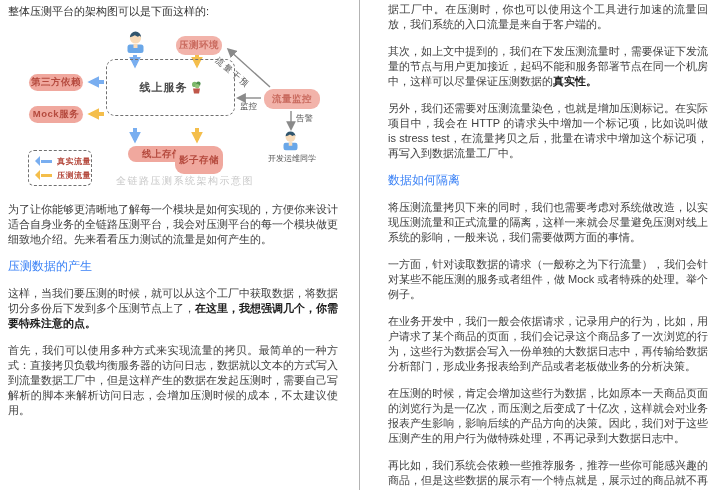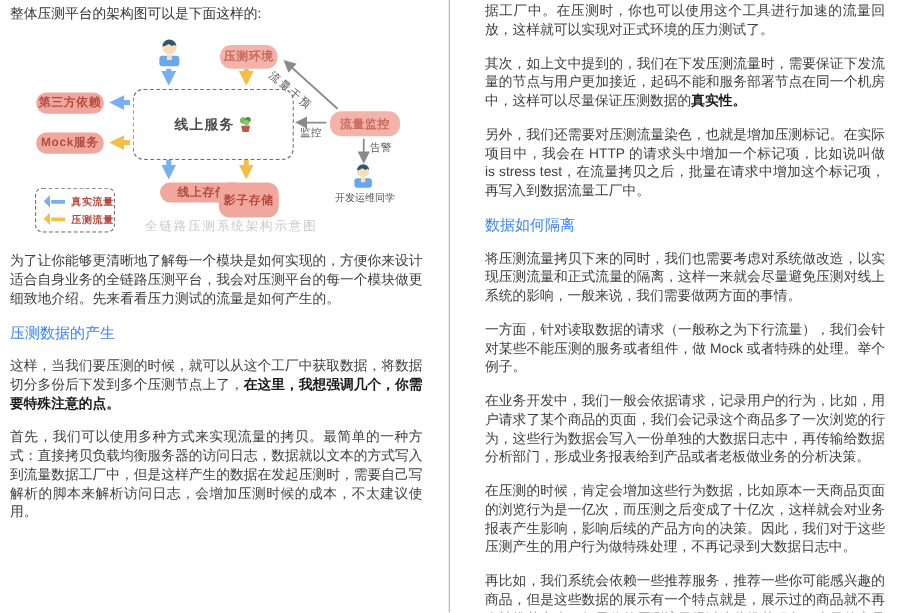--- a/index.html
+++ b/index.html
@@ -16,21 +16,21 @@
   h2.sec{font-size:12px;line-height:15px;font-weight:normal;color:#3b82f6;margin:0 0 12px;}
   strong{color:#1a1a1a;}
 
   
   .diagram{position:relative;width:330px;height:164px;margin:0 0 10px;}
   .wires{position:absolute;left:0;top:0;}
   .pnode{position:absolute;background:#f0a89e;border-radius:9px;color:#b54a3e;
          font-weight:bold;display:flex;align-items:center;justify-content:center;
          font-size:9.5px;letter-spacing:.5px;}
   .node-light{background:#f2b3aa;color:#c96a5e;}
-  .dashed-box{position:absolute;left:98px;top:43px;width:127px;height:55px;
+  .dashed-box{position:absolute;left:98px;top:31px;width:127px;height:55px;
               border:1.4px dashed #707070;border-radius:9px;
               display:flex;align-items:center;justify-content:center;}
   .svc{font-size:11px;font-weight:bold;color:#4a4a4a;letter-spacing:1px;}
   .dlabel{position:absolute;font-size:8.5px;color:#555;}
   .person{position:absolute;line-height:0;}
   .legend{position:absolute;left:20px;top:122px;width:64px;height:36px;
           border:1.3px dashed #707070;border-radius:6px;padding:3px 0 0 7px;box-sizing:border-box;}
   .legend-row{display:flex;align-items:center;height:14px;}
   .legend-row .txt{font-size:8px;font-weight:bold;color:#b54a3e;margin-left:5px;letter-spacing:.5px;}
   .arr{position:relative;display:inline-block;width:11px;height:3px;margin-left:5px;}
@@ -151,21 +151,21 @@
     <p class="body">为了让你能够更清晰地了解每一个模块是如何实现的，方便你来设计适合自身业务的全链路压测平台，我会对压测平台的每一个模块做更细致地介绍。先来看看压力测试的流量是如何产生的。</p>
     <h2 class="sec">压测数据的产生</h2>
     <p class="body"><span>这样，当我们要压测的时候，就可以从这个工厂中获取数据，将数据切分多份后下发到多个压测节点上了，</span><strong>在这里，我想强调几个，你需要特殊注意的点。</strong></p>
     <p class="body">首先，我们可以使用多种方式来实现流量的拷贝。最简单的一种方式：直接拷贝负载均衡服务器的访问日志，数据就以文本的方式写入到流量数据工厂中，但是这样产生的数据在发起压测时，需要自己写解析的脚本来解析访问日志，会增加压测时候的成本，不太建议使用。</p>
 
   </div>
 
   <div class="divider"></div>
 
   <div class="col-right">
-    <p class="body">据工厂中。在压测时，你也可以使用这个工具进行加速的流量回放，这样就可以实现对正式环境的压力测试了。</p>
+    <p class="body">据工厂中。在压测时，你也可以使用这个工具进行加速的流量回放，我们系统的入口流量是来自于客户端的。</p>
     <p class="body"><span>其次，如上文中提到的，我们在下发压测流量时，需要保证下发流量的节点与用户更加接近，起码不能和服务部署节点在同一个机房中，这样可以尽量保证压测数据的</span><strong>真实性。</strong></p>
     <p class="body">另外，我们还需要对压测流量染色，也就是增加压测标记。在实际项目中，我会在 HTTP 的请求头中增加一个标记项，比如说叫做 is stress test，在流量拷贝之后，批量在请求中增加这个标记项，再写入到数据流量工厂中。</p>
     <h2 class="sec">数据如何隔离</h2>
     <p class="body">将压测流量拷贝下来的同时，我们也需要考虑对系统做改造，以实现压测流量和正式流量的隔离，这样一来就会尽量避免压测对线上系统的影响，一般来说，我们需要做两方面的事情。</p>
     <p class="body">一方面，针对读取数据的请求（一般称之为下行流量），我们会针对某些不能压测的服务或者组件，做 Mock 或者特殊的处理。举个例子。</p>
     <p class="body">在业务开发中，我们一般会依据请求，记录用户的行为，比如，用户请求了某个商品的页面，我们会记录这个商品多了一次浏览的行为，这些行为数据会写入一份单独的大数据日志中，再传输给数据分析部门，形成业务报表给到产品或者老板做业务的分析决策。</p>
     <p class="body">在压测的时候，肯定会增加这些行为数据，比如原本一天商品页面的浏览行为是一亿次，而压测之后变成了十亿次，这样就会对业务报表产生影响，影响后续的产品方向的决策。因此，我们对于这些压测产生的用户行为做特殊处理，不再记录到大数据日志中。</p>
     <p class="body">再比如，我们系统会依赖一些推荐服务，推荐一些你可能感兴趣的商品，但是这些数据的展示有一个特点就是，展示过的商品就不再会被推荐出来。如果你的压测流量经过这些推荐服务，大量的商品就会被压测流量请求到，线上的用户就不会再看到这些商品了，也就会影响推荐的效果。</p>
 
   </div>

